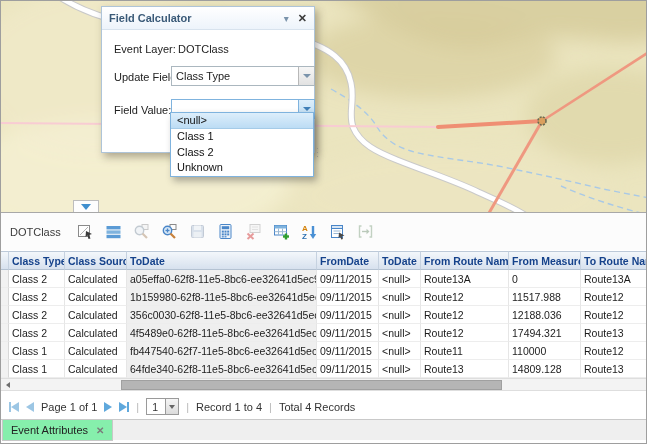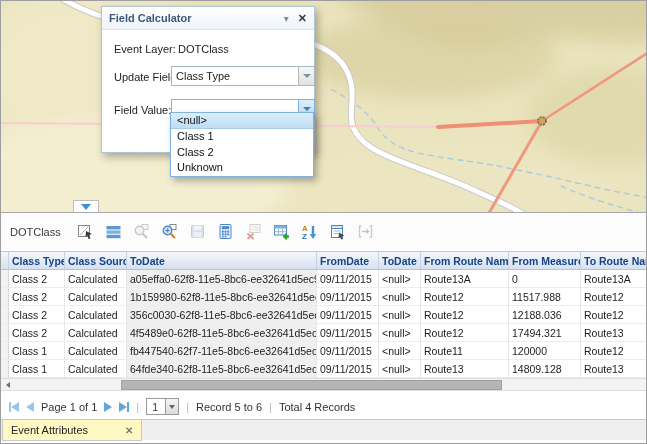--- a/index.html
+++ b/index.html
@@ -91,23 +91,23 @@
   .pg-combo .pb { width:14px; border:1px solid #9a9a9a; background:linear-gradient(#f5f5f5,#dcdcdc);
                   display:flex; align-items:center; justify-content:center; }
   .pg-combo .pb .ar { width:0; height:0; border-left:3.5px solid transparent;
                   border-right:3.5px solid transparent; border-top:4px solid #666; }
   .pager .lbl { white-space:nowrap; }
 
   
   .tabbar { position:absolute; left:0; top:418px; width:647px; height:26px; background:#efefef;
             border-top:1px solid #c9c9c9; }
   .tabbar .white-strip { position:absolute; left:0; bottom:0; width:100%; height:5px; background:#fff; }
-  .tab { position:absolute; left:1px; top:0; height:21px; background:#fef9c3;
+  .tab { position:absolute; left:1px; top:0; height:21px; background:#86efac;
          border:1px solid #c8c8c8; border-top:none; display:flex; align-items:center;
-         padding:0 8px; z-index:2;gap:29px; }
+         padding:0 8px; z-index:2; }
   .tab .x { margin-left:8px; color:#7a7a7a; font-weight:bold; font-size:10px; }
 </style>
 </head>
 <body>
 
 <div class="app">
 
   <div class="map">
     <svg width="647" height="211" viewBox="0 0 647 211">
       <defs>
@@ -359,21 +359,21 @@
             <td>Route13</td>
           </tr>
           <tr>
             <td class="rowsel"></td>
             <td>Class 1</td>
             <td>Calculated</td>
             <td class="evid">fb447540-62f7-11e5-8bc6-ee32641d5ec9</td>
             <td>09/11/2015</td>
             <td>&lt;null&gt;</td>
             <td>Route11</td>
-            <td>120000</td>
+            <td>110000</td>
             <td>Route12</td>
           </tr>
           <tr>
             <td class="rowsel"></td>
             <td>Class 1</td>
             <td>Calculated</td>
             <td class="evid">64fde340-62f8-11e5-8bc6-ee32641d5ec9</td>
             <td>09/11/2015</td>
             <td>&lt;null&gt;</td>
             <td>Route13</td>
@@ -405,21 +405,21 @@
           <span class="bar-b dark"></span>
         </span>
       <span class="sep">|</span>
       <span class="pg-combo">
         <span class="pv">1</span>
         <span class="pb">
             <span class="ar"></span>
           </span>
       </span>
       <span class="sep">|</span>
-      <span class="lbl">Record 5 to 6</span>
+      <span class="lbl">Record 1 to 4</span>
       <span class="sep">|</span>
       <span class="lbl">Total 4 Records</span>
     </div>
   </div>
 
   <div class="tabbar">
     <div class="white-strip"></div>
     <div class="tab">
       <span>Event Attributes</span>
       <span class="x">✕</span>

